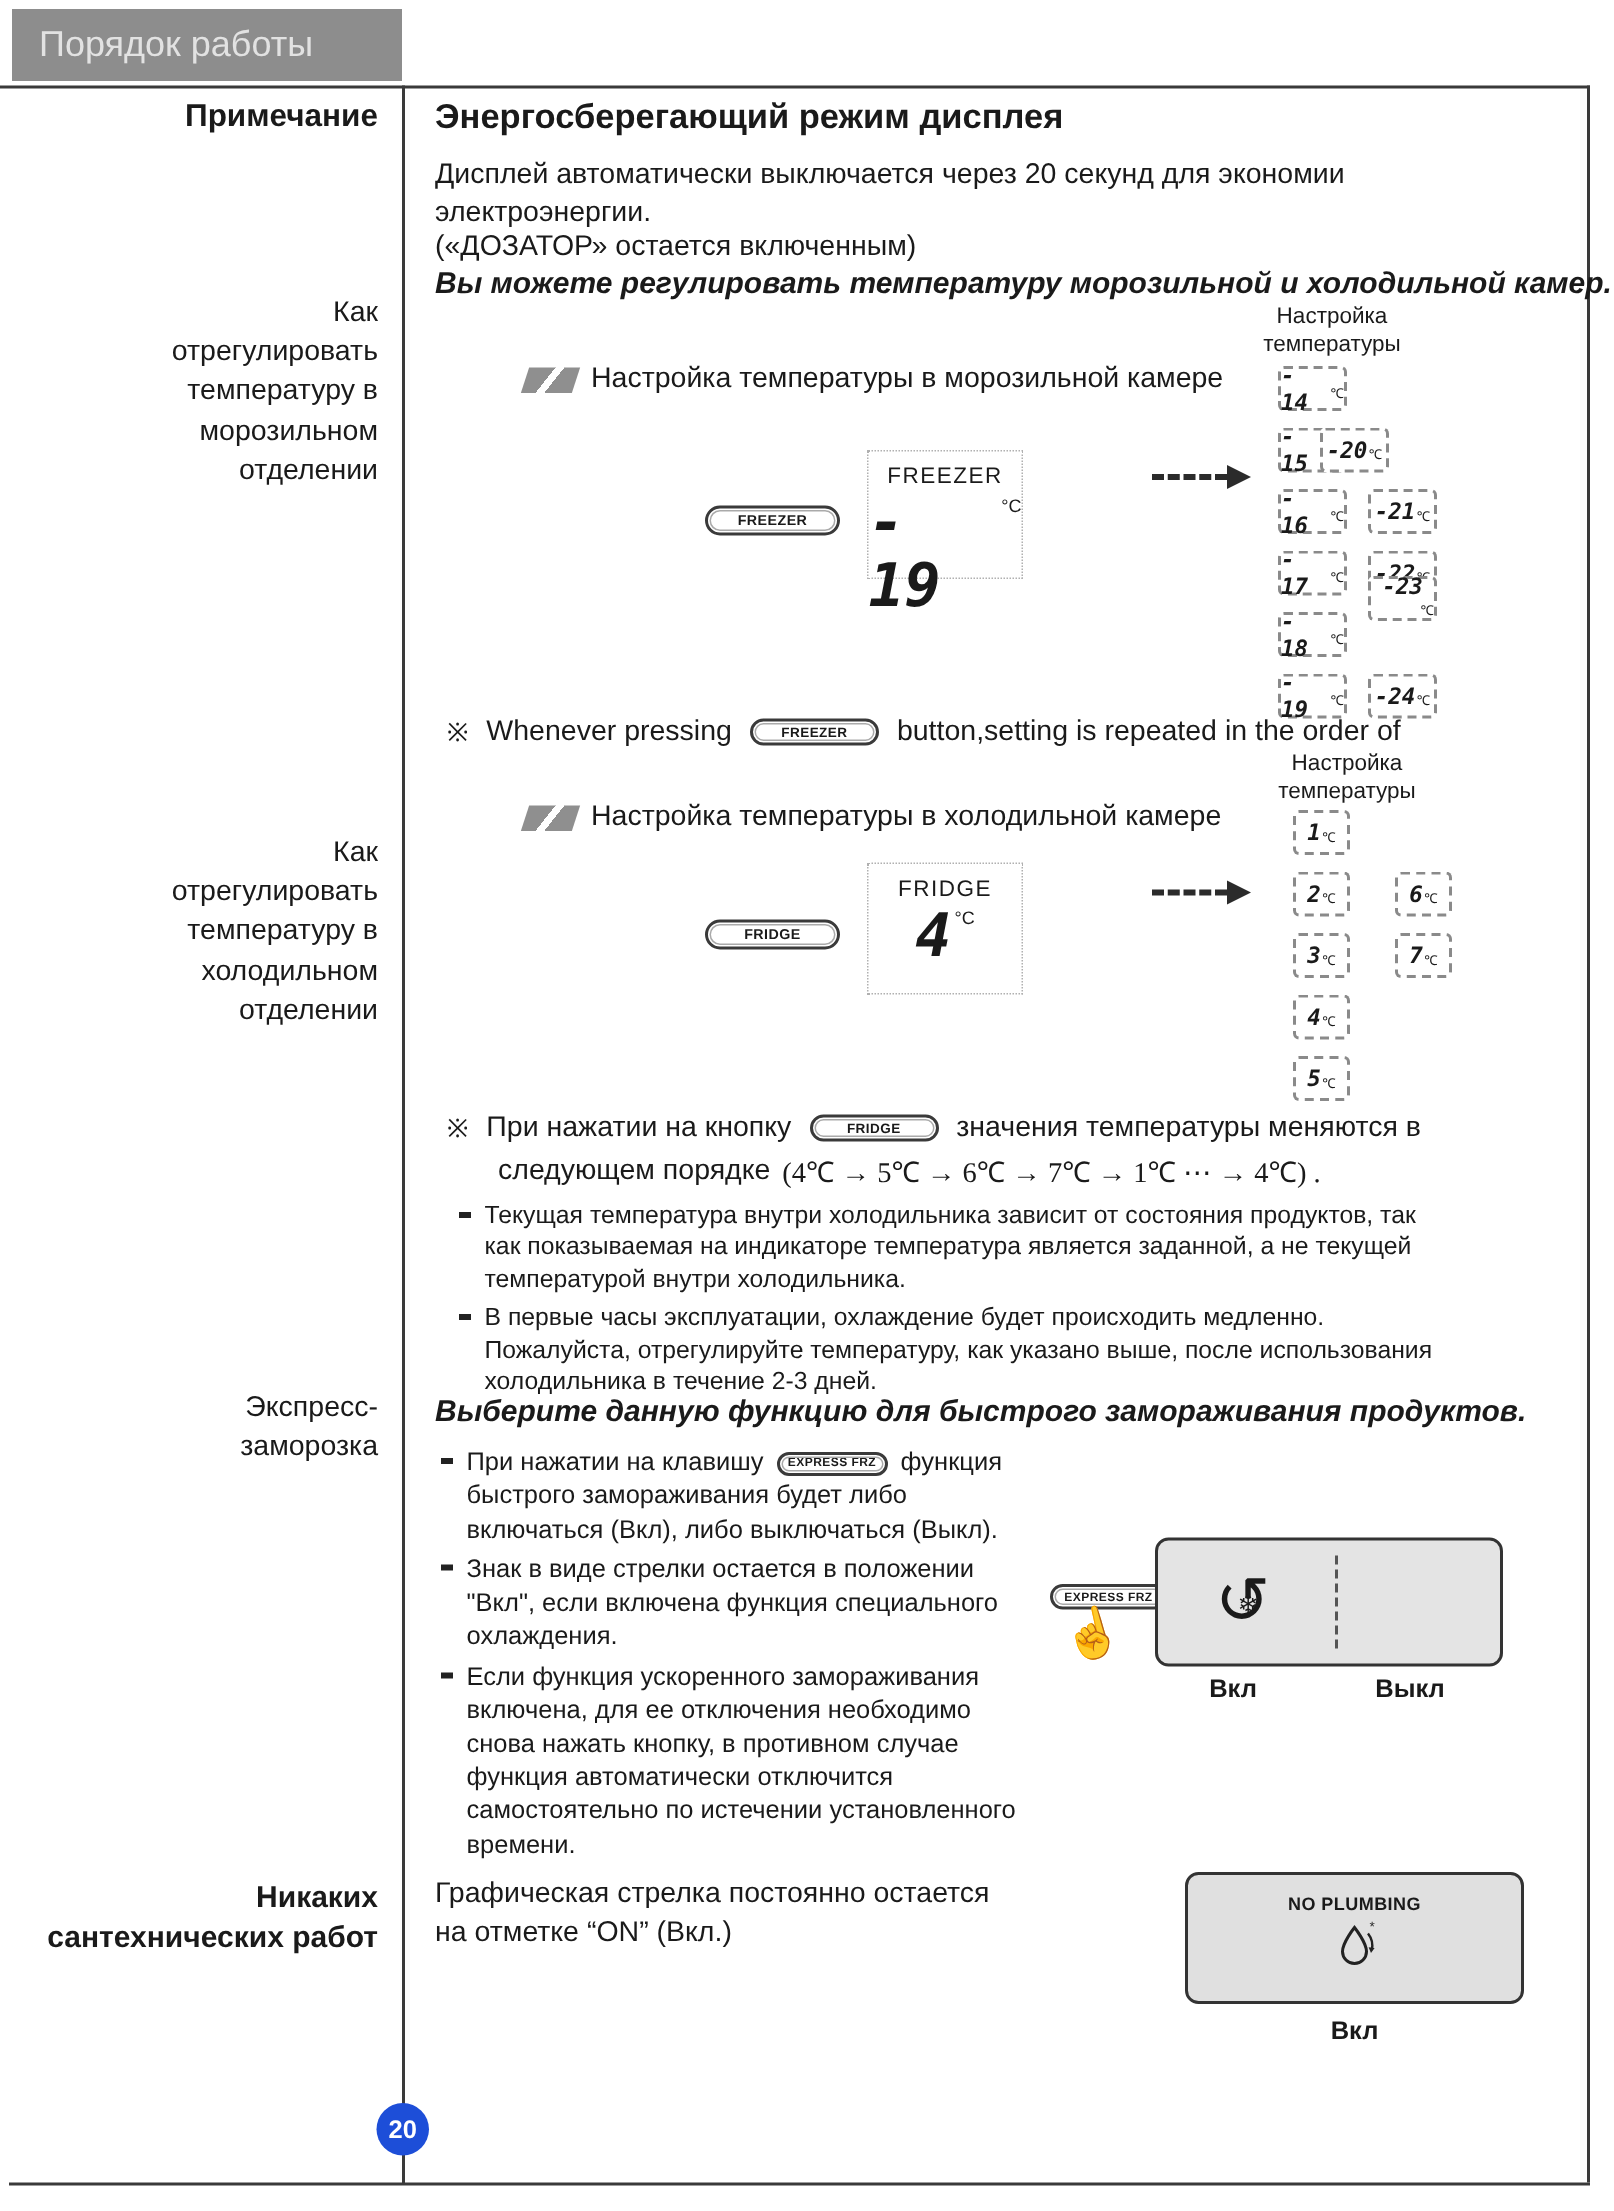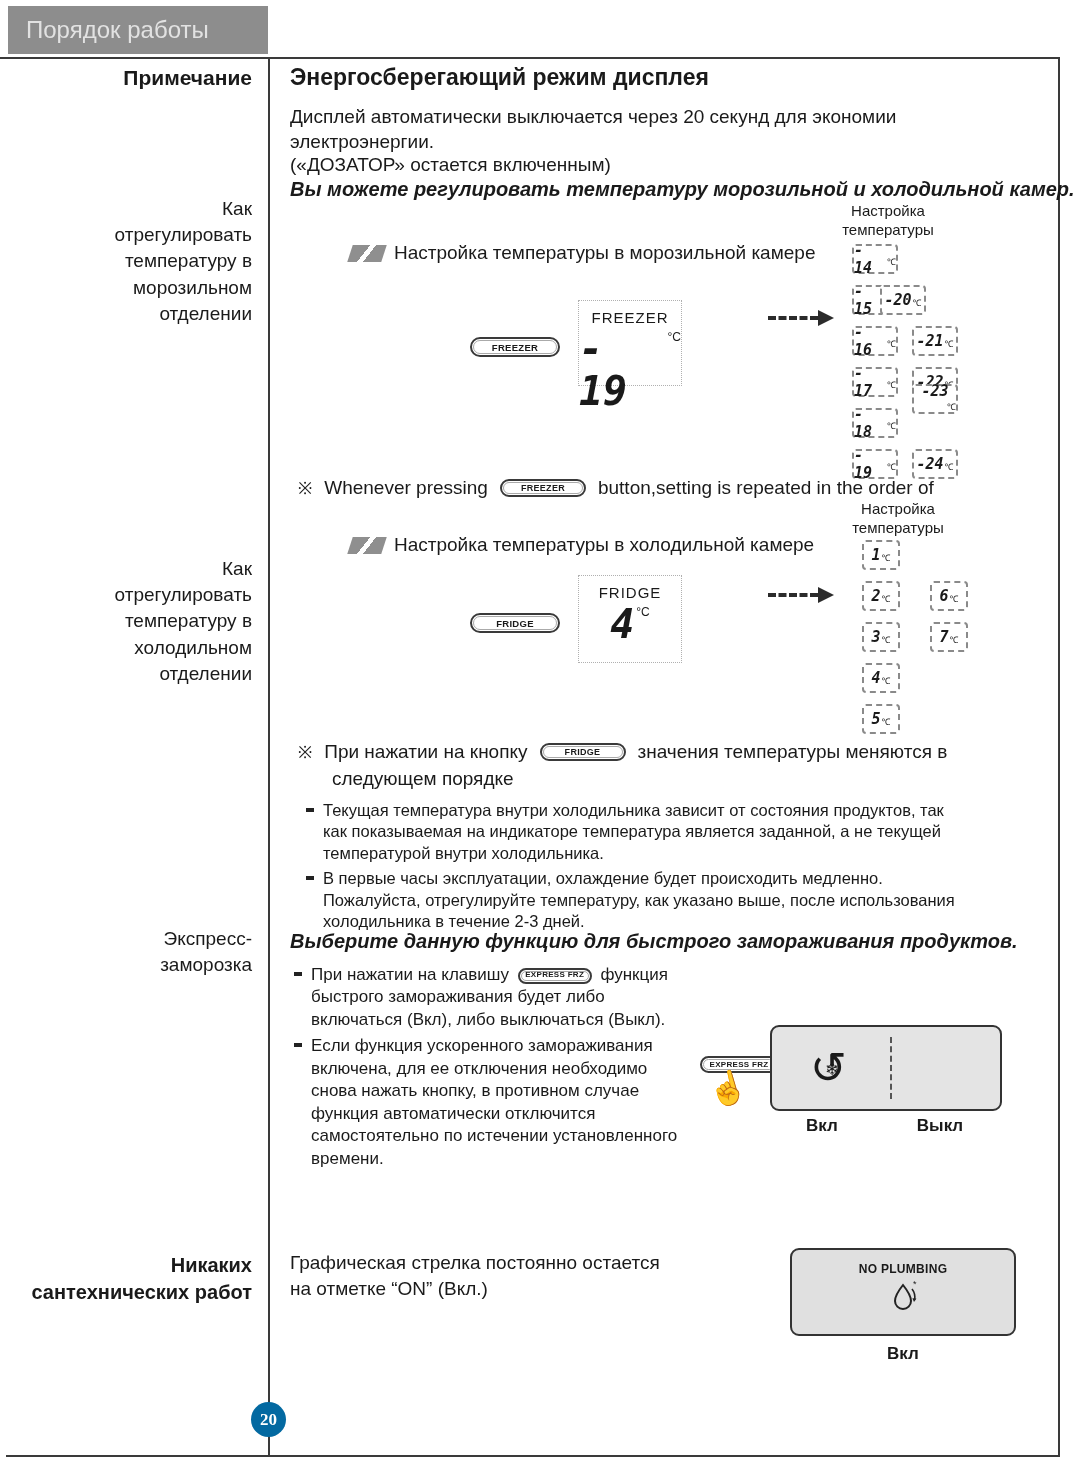--- a/index.html
+++ b/index.html
@@ -74,23 +74,23 @@
   .dashline { position:absolute; top:10px; bottom:10px; border-left:2px dashed #555; }
   .snow-icon { position:absolute; width:46px; height:46px; }
   .snow-arrow { position:absolute; left:0; top:0; font-size:44px; line-height:46px; }
   .snow-flake { position:absolute; left:15px; top:14px; font-size:17px; }
   .hand { position:absolute; font-size:32px; transform:rotate(-15deg); }
   .on-off { position:absolute; font-weight:bold; font-size:17px; text-align:center; }
 
   .panel-title { text-align:center; font-size:12px; font-weight:bold; margin-top:12px; letter-spacing:.3px; }
   .droplet-wrap { display:flex; justify-content:center; margin-top:2px; }
 
-  .page-num { position:absolute; left:251px; top:1402px; width:35px; height:35px; background:#0369a1;
+  .page-num { position:absolute; left:251px; top:1402px; width:35px; height:35px; background:#1d4ed8;
               color:#fff; border-radius:50%; display:flex; align-items:center; justify-content:center;
-              font-size:17px; font-weight:bold;font-family:Liberation Serif, serif; }
+              font-size:17px; font-weight:bold; }
 </style>
 </head>
 <body>
 
 <div class="page">
 
   <div class="header-box">
     <span>Порядок работы</span>
   </div>
   <div class="line top"></div>
@@ -274,20 +274,21 @@
   <div class="note-row" style="left:298px; top:740px;">
     <span class="ref">※</span>
     <span>При нажатии на кнопку</span>
     <span class="pill inline">
         <span>FRIDGE</span>
       </span>
     <span>значения температуры меняются в</span>
   </div>
   <div class="note-row" style="left:332px; top:768px;">
     <span>следующем порядке</span>
+    <span class="sequence">(4℃ → 5℃ → 6℃ → 7℃ → 1℃ ⋯ → 4℃) .</span>
   </div>
 
   <div class="bullets" style="left:306px; top:800px; width:660px;">
     <div class="bullet-item">
       <span class="sq"></span>
       <div class="bt">Текущая температура внутри холодильника зависит от состояния продуктов, так как показываемая на индикаторе температура является заданной, а не текущей температурой внутри холодильника.</div>
     </div>
     <div class="bullet-item">
       <span class="sq"></span>
       <div class="bt">В первые часы эксплуатации, охлаждение будет происходить медленно. Пожалуйста, отрегулируйте температуру, как указано выше, после использования холодильника в течение 2-3 дней.</div>
@@ -299,20 +300,24 @@
   <div class="bullets exp" style="left:294px; top:964px; width:400px;">
     <div class="bullet-item">
       <span class="sq"></span>
       <div class="bt">
         <span>При нажатии на клавишу</span>
         <span class="pill inline xs">
             <span>EXPRESS FRZ</span>
           </span>
         <span>функция быстрого замораживания будет либо включаться (Вкл), либо выключаться (Выкл).</span>
       </div>
+    </div>
+    <div class="bullet-item">
+      <span class="sq"></span>
+      <div class="bt">Знак в виде стрелки остается в положении "Вкл", если включена функция специального охлаждения.</div>
     </div>
     <div class="bullet-item">
       <span class="sq"></span>
       <div class="bt">Если функция ускоренного замораживания включена, для ее отключения необходимо снова нажать кнопку, в противном случае функция автоматически отключится самостоятельно по истечении установленного времени.</div>
     </div>
   </div>
 
   <div class="pill abs" style="left:700px; top:1056px; width:78px; height:17px; font-size:8px;">
     <span>EXPRESS FRZ</span>
   </div>

